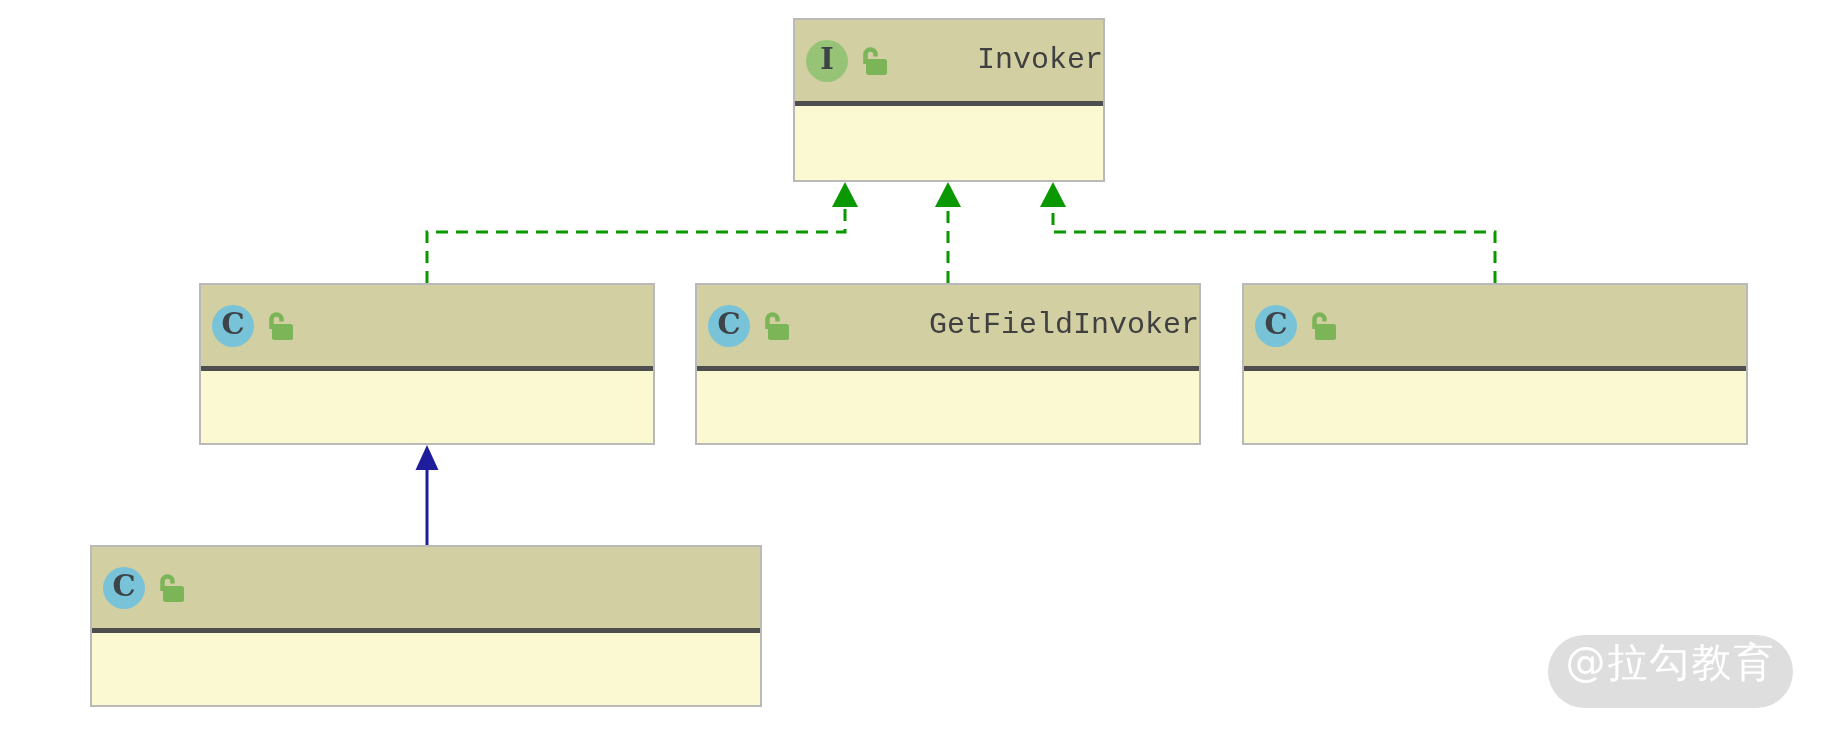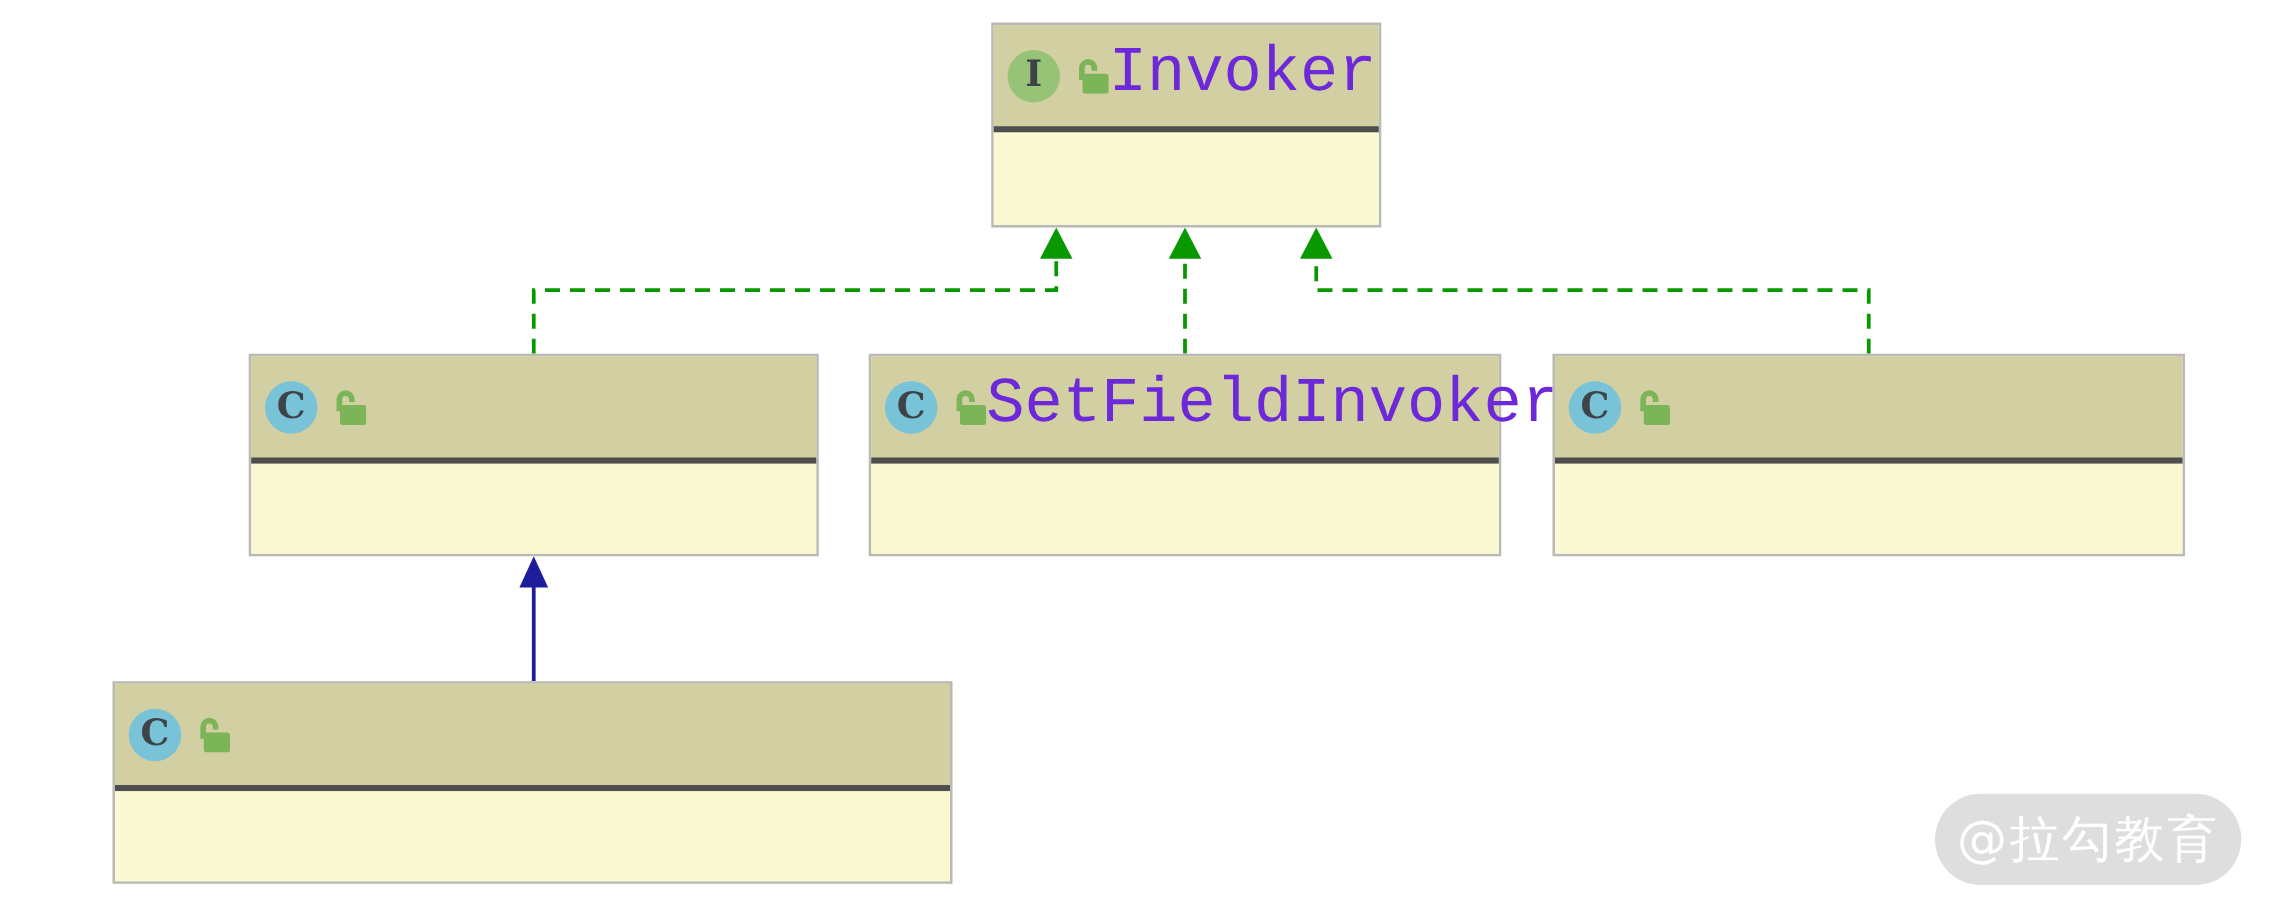--- a/index.html
+++ b/index.html
@@ -62,38 +62,38 @@
     transform: translateY(-1px);
   }
   .lock-icon {
     flex: none;
     margin-left: 13px;
     width: 26px;
     height: 29px;
   }
   .node-name {
     flex: 1;
-    text-align: left;
+    text-align: right;
     font-family: "Liberation Mono", monospace;
-    font-size: 51px;
+    font-size: 30px;
     letter-spacing: 0px;
-    color: #6d28d9;
+    color: #404040;
     white-space: nowrap;
     padding-bottom: 2px;
   }
   .watermark {
     position: absolute;
     left: 1548px;
     top: 635px;
     width: 245px;
     height: 73px;
     border-radius: 37px;
     background: var(--wm-bg);
     display: flex;
-    align-items: center;
+    align-items: flex-start;
     justify-content: center;
   }
   .watermark-text {
     font-family: "DejaVu Sans", sans-serif;
     font-size: 40px;
     letter-spacing: 2px;
     color: var(--wm-text);
   }
 </style>
 </head>
@@ -154,21 +154,21 @@
     <div class="node-header">
       <span class="type-icon class">
         <span class="type-letter">C</span>
       </span>
       <span class="lock-icon">
         <svg width="26" height="29" viewBox="0 0 26 29">
           <path d="M4.5 18 V8.5 a5 5 0 0 1 10 0 v2" fill="none" stroke-width="4.5" stroke="#7cb458"></path>
           <rect x="5" y="13" width="21" height="16" rx="2.5" fill="#7cb458"></rect>
         </svg>
       </span>
-      <span class="node-name">SetFieldInvoker</span>
+      <span class="node-name">GetFieldInvoker</span>
     </div>
     <div class="node-body"></div>
   </div>
     <div class="node" style="left: 1242px; top: 283px; width: 506px; height: 162px;">
     <div class="node-header">
       <span class="type-icon class">
         <span class="type-letter">C</span>
       </span>
       <span class="lock-icon">
         <svg width="26" height="29" viewBox="0 0 26 29">

